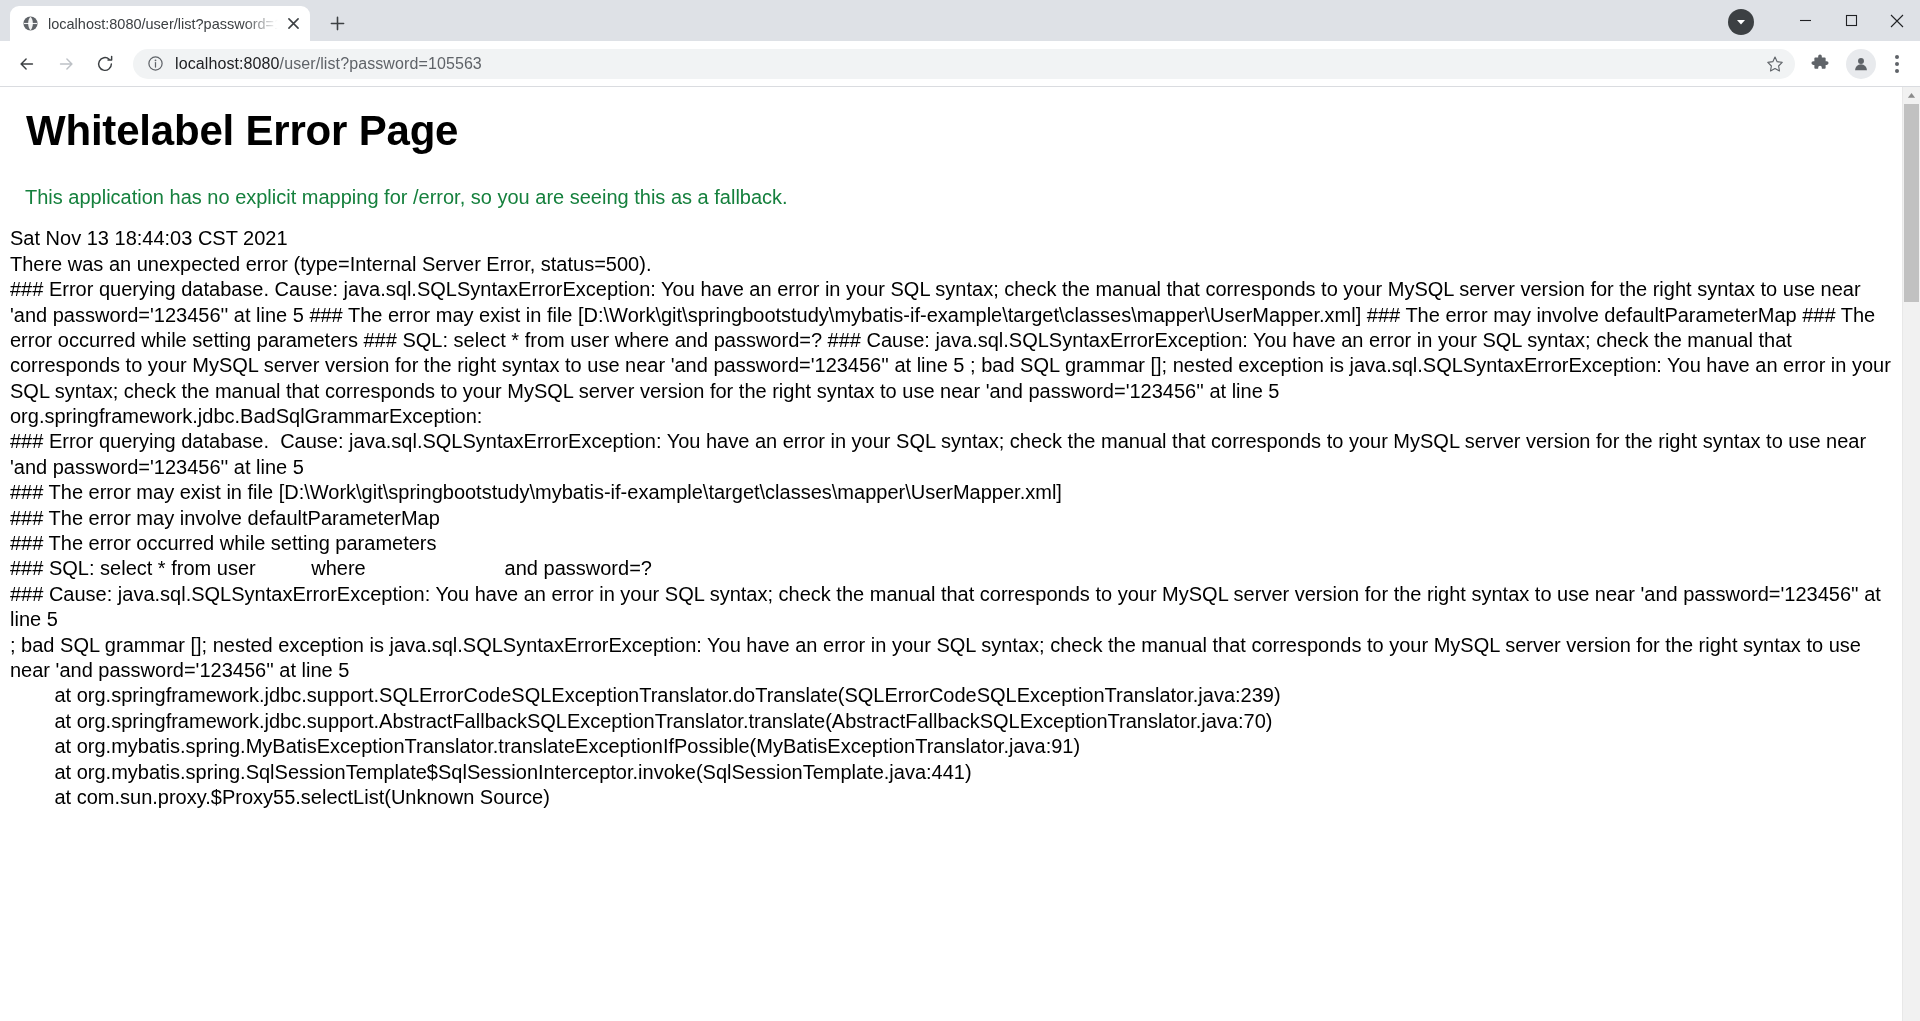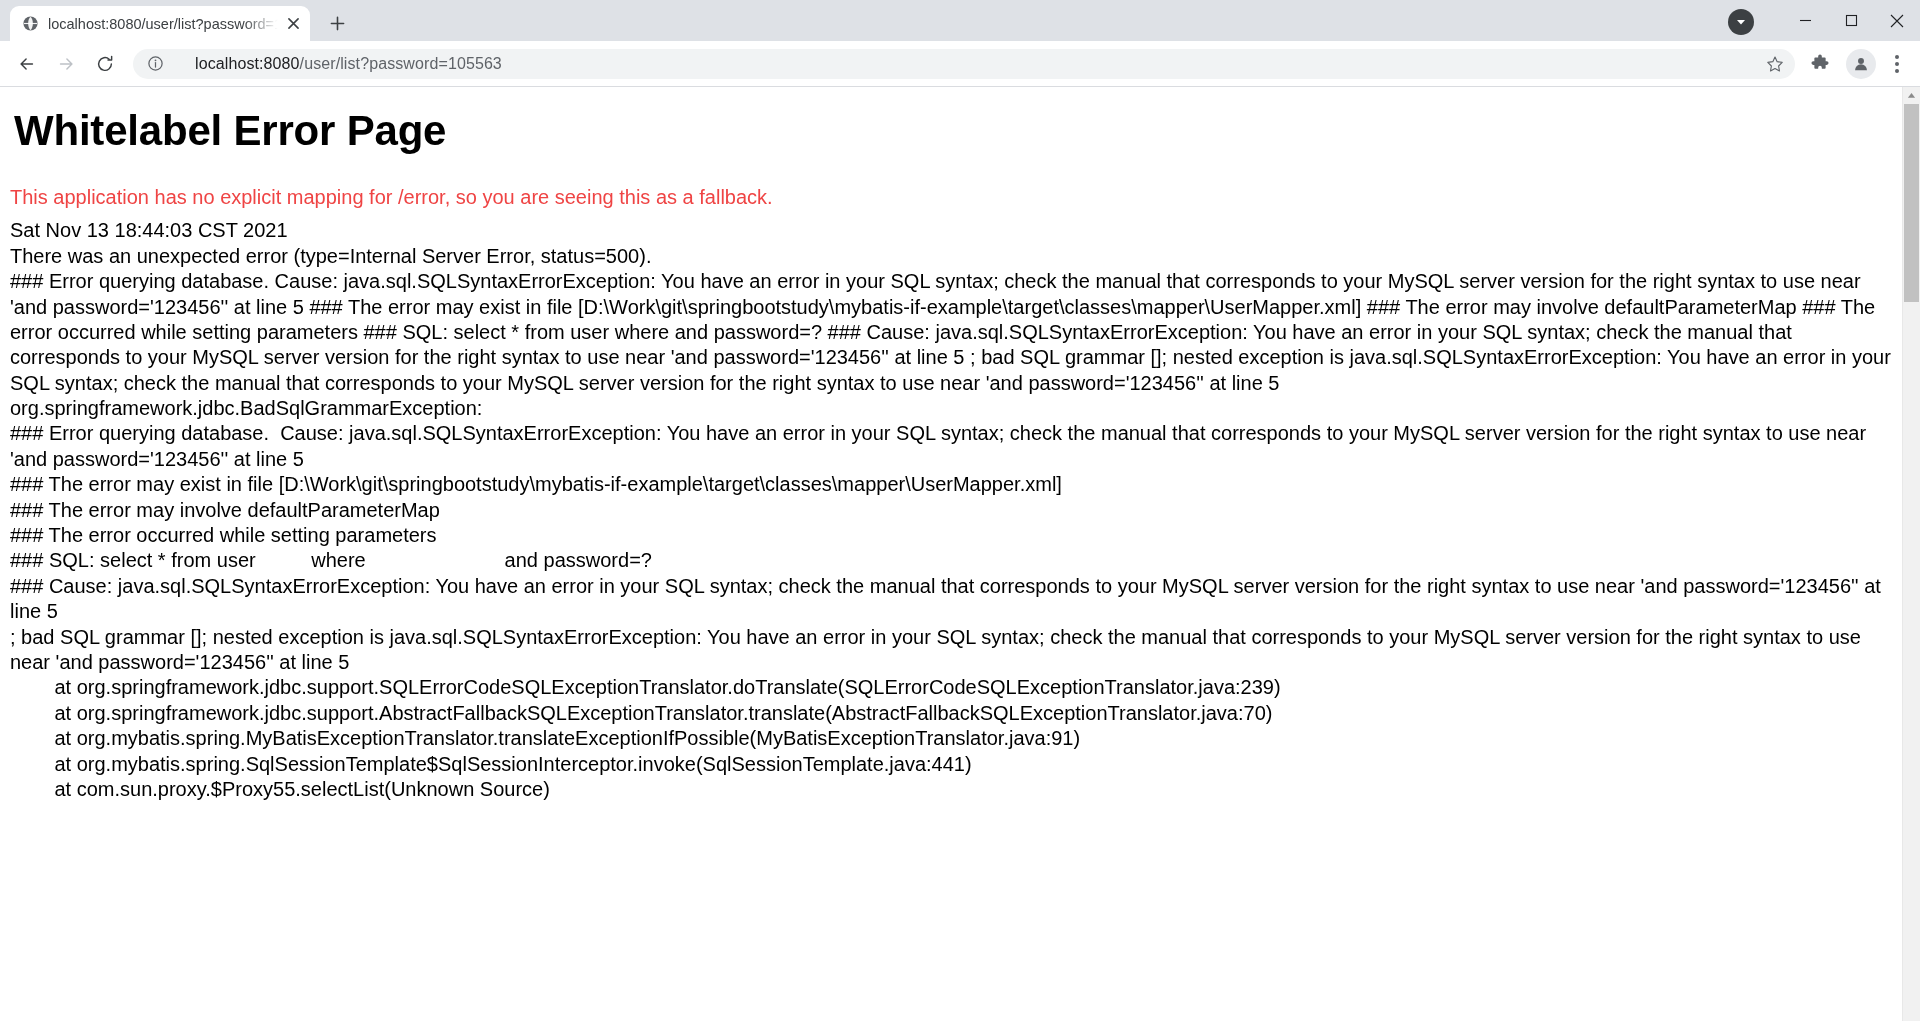--- a/index.html
+++ b/index.html
@@ -134,21 +134,21 @@
     justify-content: center;
   }
   .omni-url {
     flex: 1 1 auto;
     font-size: 16px;
     color: #5f6368;
     white-space: nowrap;
     overflow: hidden;
     letter-spacing: .1px;
   }
-  .omni-url .host { color: #202124; margin-left: 20px; }
+  .omni-url .host { color: #202124; }
   .omni-star {
     width: 28px;
     height: 28px;
     flex: 0 0 28px;
     display: flex;
     align-items: center;
     justify-content: center;
     border-radius: 50%;
   }
   .tb-right {
@@ -195,35 +195,35 @@
   }
   .page {
     flex: 1 1 auto;
     padding: 8px 8px 0 10px;
     box-sizing: border-box;
     overflow: hidden;
   }
   h1.page-title {
     font-size: 42px;
     font-weight: bold;
-    margin: 13px 0 0 4px;
+    margin: 13px 0 0 16px;
     line-height: 1.08;
     color: #000;
     letter-spacing: -0.2px;
   }
   p.page-sub {
     font-size: 20px;
-    margin: 32px 0 0 0;
-    color: #ef4444;
+    margin: 32px 0 0 15px;
+    color: #15803d;
     line-height: 1.25;
   }
   .trace {
     font-size: 20px;
     color: #000;
-    margin: 8px 0 0 0;
+    margin: 16px 0 0 0;
     line-height: 1.27;
     white-space: pre-wrap;
     word-break: break-word;
     font-family: "Liberation Sans", sans-serif;
   }
 
   
   .scrollbar {
     width: 17px;
     flex: 0 0 17px;

